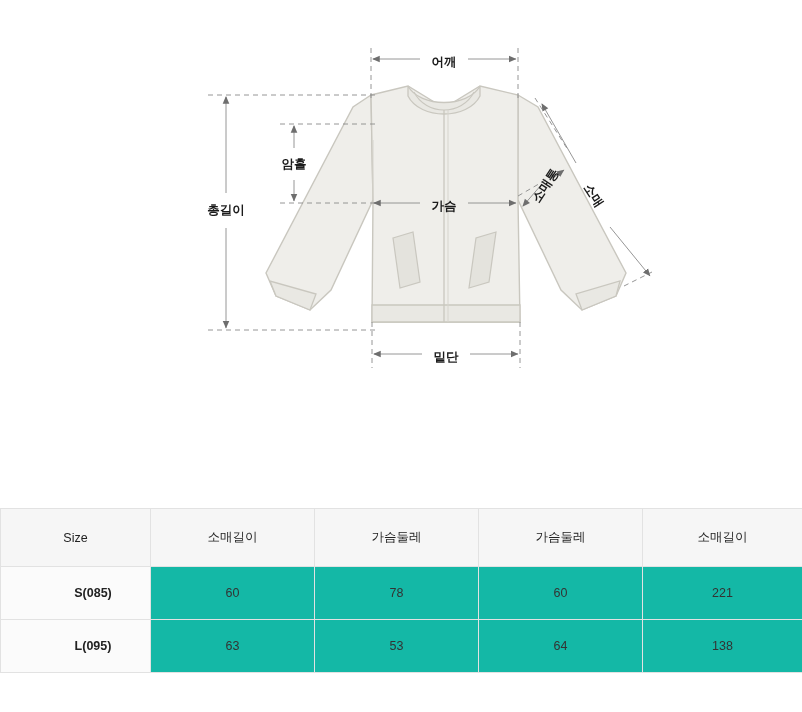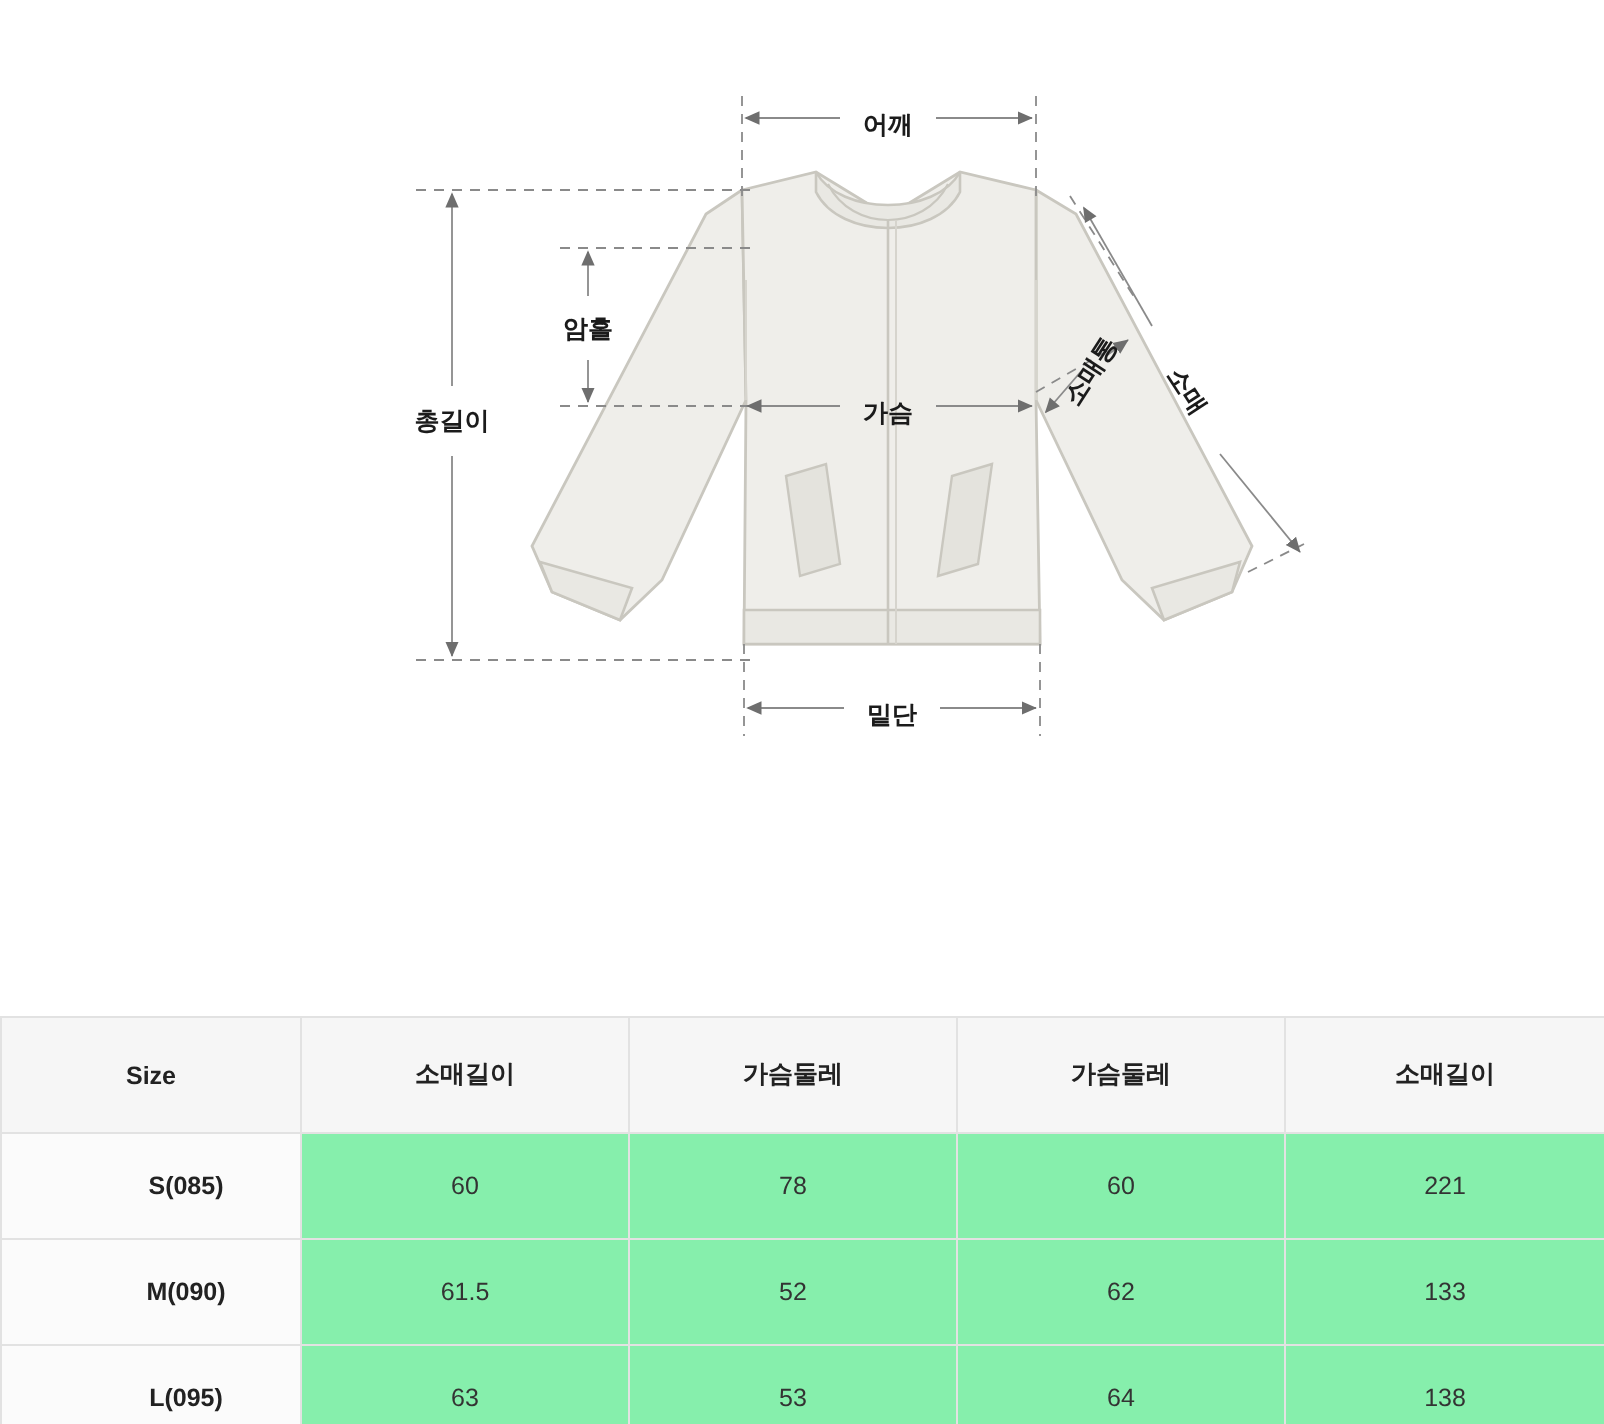--- a/index.html
+++ b/index.html
@@ -40,26 +40,26 @@
   }
   .size-table th, .size-table td {
     border: 1px solid #e2e2e2;
     text-align: center;
     font-size: 12.5px;
     color: #333;
   }
   .size-table th {
     background: #f6f6f6;
     height: 55px;
-    font-weight: bold;
+    font-weight: normal;
     color: #222;
   }
   .size-table td {
     height: 50px;
-    background: #86efac;
+    background: #14b8a6;
   }
   .size-table td.rowhead {
     font-weight: bold;
     background: #fbfbfb;
     color: #222;
     padding-left: 36px;
   }
   .size-table col.c0 { width: 150px; }
   .size-table col.c1 { width: 164px; }
   .size-table col.c2 { width: 164px; }
@@ -174,27 +174,20 @@
   </thead>
   <tbody>
     <tr>
       <td class="rowhead">S(085)</td>
       <td>60</td>
       <td>78</td>
       <td>60</td>
       <td>221</td>
     </tr>
     <tr>
-      <td class="rowhead">M(090)</td>
-      <td>61.5</td>
-      <td>52</td>
-      <td>62</td>
-      <td>133</td>
-    </tr>
-    <tr>
       <td class="rowhead">L(095)</td>
       <td>63</td>
       <td>53</td>
       <td>64</td>
       <td>138</td>
     </tr>
   </tbody>
 </table>
 
 </body></html>

